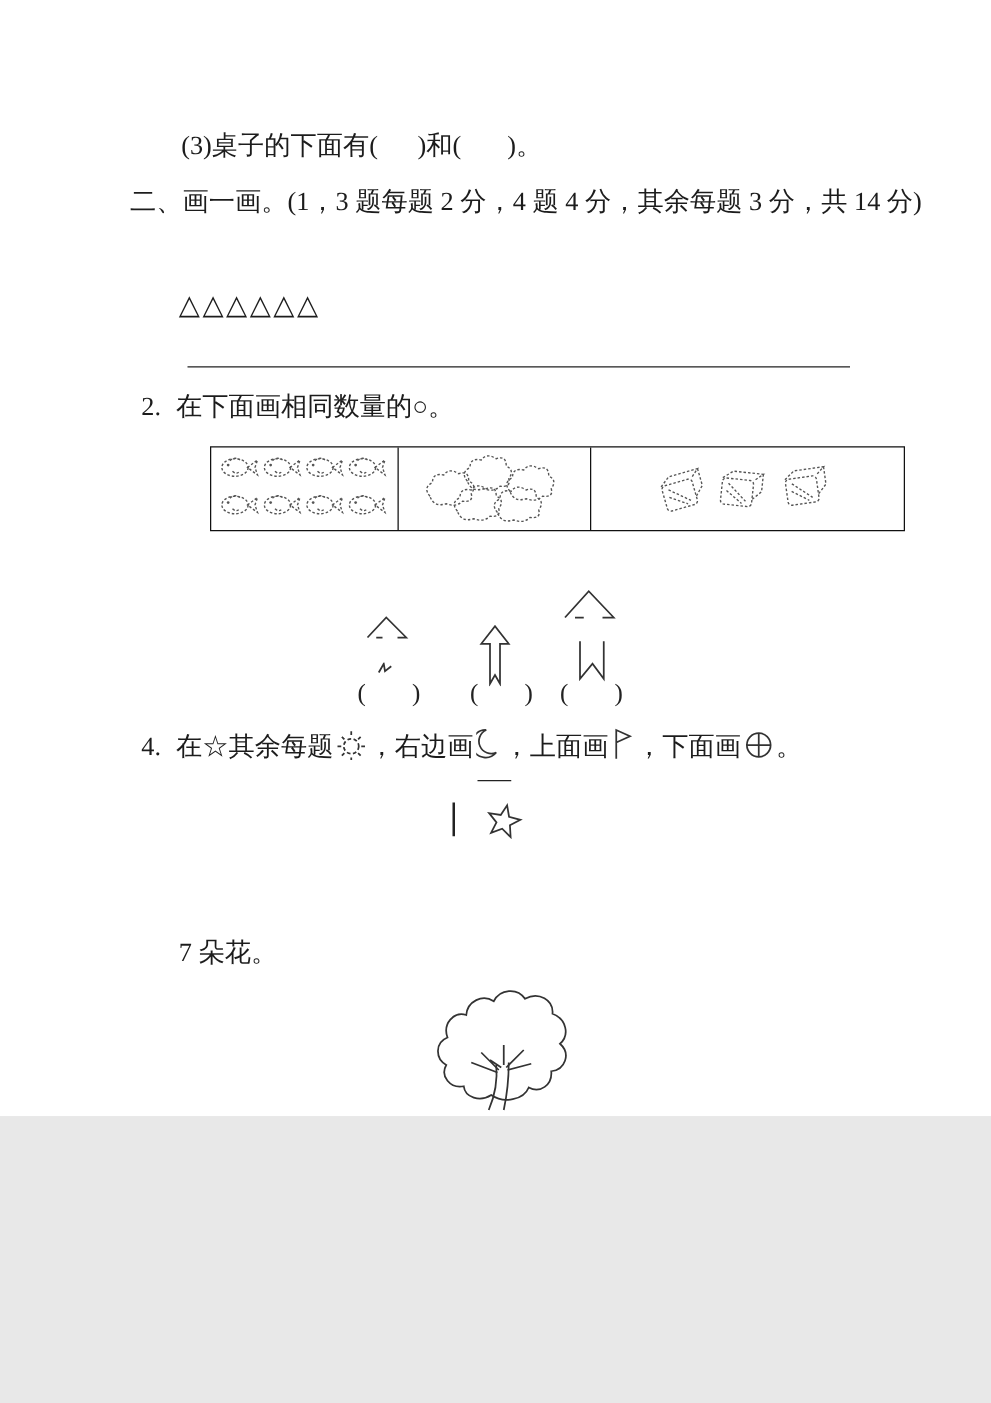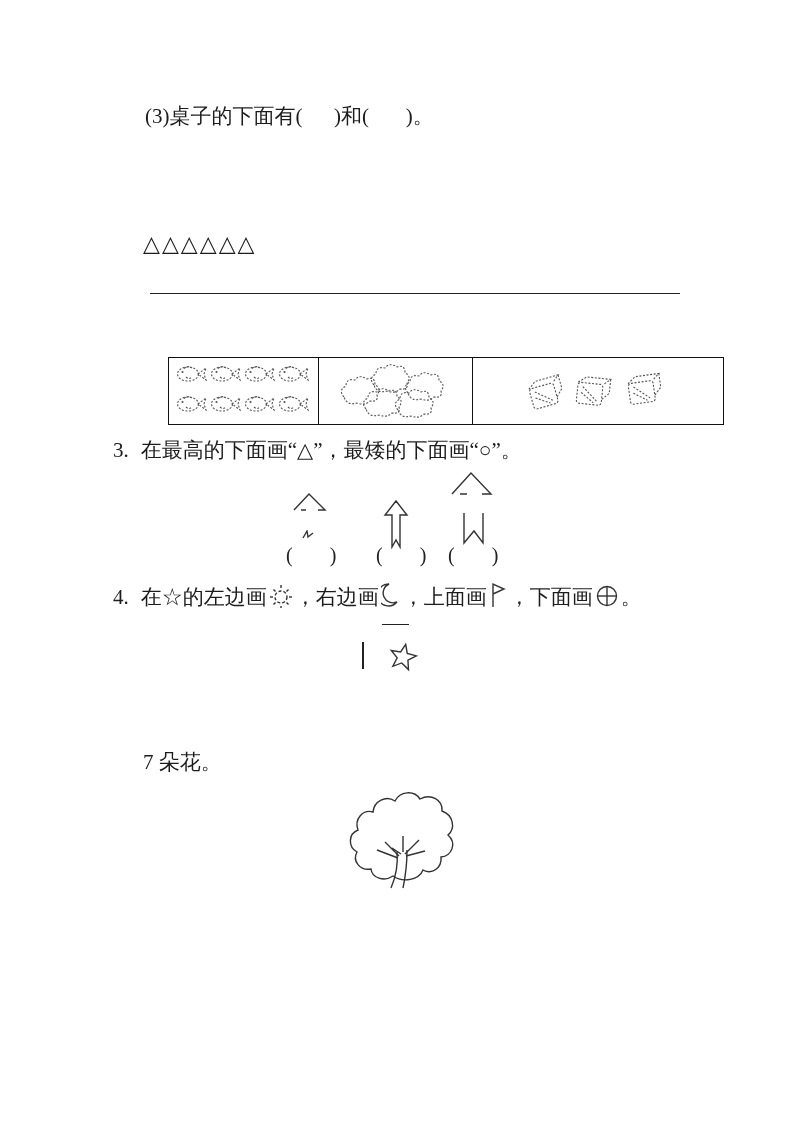--- a/index.html
+++ b/index.html
@@ -1,17 +1,17 @@
 <!DOCTYPE html>
 <html><head>
 <meta charset="utf-8">
 <style>
   html,body{margin:0;padding:0;background:#e8e8e8;}
   .page{
-    position:relative;width:793px;height:1122px;background:#ffffff;
+    position:relative;width:793px;height:893px;background:#ffffff;
     font-family:"Liberation Serif","DejaVu Serif",serif;color:#1c1c1c;
     margin:0 auto;overflow:hidden;
   }
   .line{position:absolute;font-size:21px;line-height:27px;white-space:pre;}
   .qnum{margin-right:12px;}
   .triangles{font-size:22px;letter-spacing:2px;}
   .answer-line{position:absolute;border-top:1.6px solid #222;height:0;}
   .shape-table{position:absolute;display:flex;border:1.9px solid #111;background:#fff;}
   .shape-cell{display:flex;align-items:center;justify-content:center;height:66px;}
   .shape-cell + .shape-cell{border-left:1.9px solid #111;}
@@ -44,26 +44,28 @@
         <path class="sketch" d="M1,7 L9,1 L33,1 L26,7"></path>
         <path class="sketch" d="M33,1 L33,15 L26,22"></path>
         <path class="sketch" d="M6,11 L21,24"></path>
         <path class="sketch" d="M5,17 L18,26"></path>
       </g>
     </defs>
   </svg>
 
   <div class="line" style="left:145px;top:103px">(3)桌子的下面有(      )和(       )。</div>
 
+  <div class="line" style="left:104px;top:148px">二、画一画。(1，3 题每题 2 分，4 题 4 分，其余每题 3 分，共 14 分)</div>
 
 
   <div class="line triangles" style="left:143px;top:230px">△△△△△△</div>
 
   <div class="answer-line" style="left:150px;top:293px;width:530px"></div>
 
+  <div class="line" style="left:113px;top:312px"><span class="qnum">2.</span><span>在下面画相同数量的○。</span></div>
 
   <div class="shape-table" style="left:168px;top:357px">
     <div class="shape-cell" style="width:149px">
       <svg width="142" height="58" viewBox="0 0 142 58">
         <use href="#sym-fish" x="3" y="2"></use>
         <use href="#sym-fish" x="37" y="2"></use>
         <use href="#sym-fish" x="71" y="2"></use>
         <use href="#sym-fish" x="105" y="2"></use>
         <use href="#sym-fish" x="3" y="32"></use>
         <use href="#sym-fish" x="37" y="32"></use>
@@ -82,21 +84,20 @@
     </div>
     <div class="shape-cell" style="width:250px">
       <svg width="160" height="60" viewBox="0 0 160 60">
         <use href="#sym-box" transform="translate(8,22) rotate(-16)"></use>
         <use href="#sym-box" transform="translate(60,14) rotate(6)"></use>
         <use href="#sym-box" transform="translate(108,16) rotate(-8)"></use>
       </svg>
     </div>
   </div>
 
-  <div class="line" style="left:113px;top:437px"><span class="qnum">3.</span><span>在最高的下面画“△”，最矮的下面画“○”。</span></div>
 
   <div class="abs" style="left:280px;top:468px;width:250px;height:104px">
 
     <svg class="abs" style="left:12px;top:24px" width="36" height="20" viewBox="0 0 36 20">
       <path class="inkline" d="M2,18 L17,2 L33,18 L26,18 M9,18 L14,18"></path>
     </svg>
     <svg class="abs" style="left:22px;top:62px" width="12" height="9" viewBox="0 0 12 9">
       <path class="inkline" d="M1,8 L5,1 L6,7 L11,3"></path>
     </svg>
     <div class="paren" style="left:6px;top:76px">(      )</div>
@@ -108,21 +109,21 @@
 
     <svg class="abs" style="left:170px;top:3px" width="44" height="26" viewBox="0 0 44 26">
       <path class="inkline" d="M2,23 L21,2 L41,23 L32,23 M10,23 L17,23"></path>
     </svg>
     <svg class="abs" style="left:182px;top:44px" width="24" height="34" viewBox="0 0 24 34">
       <path class="inkline" d="M2,1 L2,31 L12,19 L21,31 L21,1"></path>
     </svg>
     <div class="paren" style="left:168px;top:76px">(      )</div>
   </div>
 
-  <div class="line" style="left:113px;top:582px"><span class="qnum">4.</span><span>在☆的左边画</span><svg class="inline-icon" width="24" height="24" viewBox="0 0 24 24">
+  <div class="line" style="left:113px;top:582px"><span class="qnum">4.</span><span>在☆其余每题</span><svg class="inline-icon" width="24" height="24" viewBox="0 0 24 24">
         <circle class="inkline" cx="12" cy="13" r="6" stroke-dasharray="3 2"></circle>
         <g class="inkline" stroke-width="1.2">
           <line x1="12" y1="1" x2="12" y2="4"></line>
           <line x1="12" y1="22" x2="12" y2="24"></line>
           <line x1="1" y1="13" x2="4" y2="13"></line>
           <line x1="20" y1="13" x2="23" y2="13"></line>
           <line x1="4.5" y1="5.5" x2="6.5" y2="7.5"></line>
           <line x1="17.5" y1="18.5" x2="19.5" y2="20.5"></line>
           <line x1="19.5" y1="5.5" x2="17.5" y2="7.5"></line>
           <line x1="6.5" y1="18.5" x2="4.5" y2="20.5"></line>

